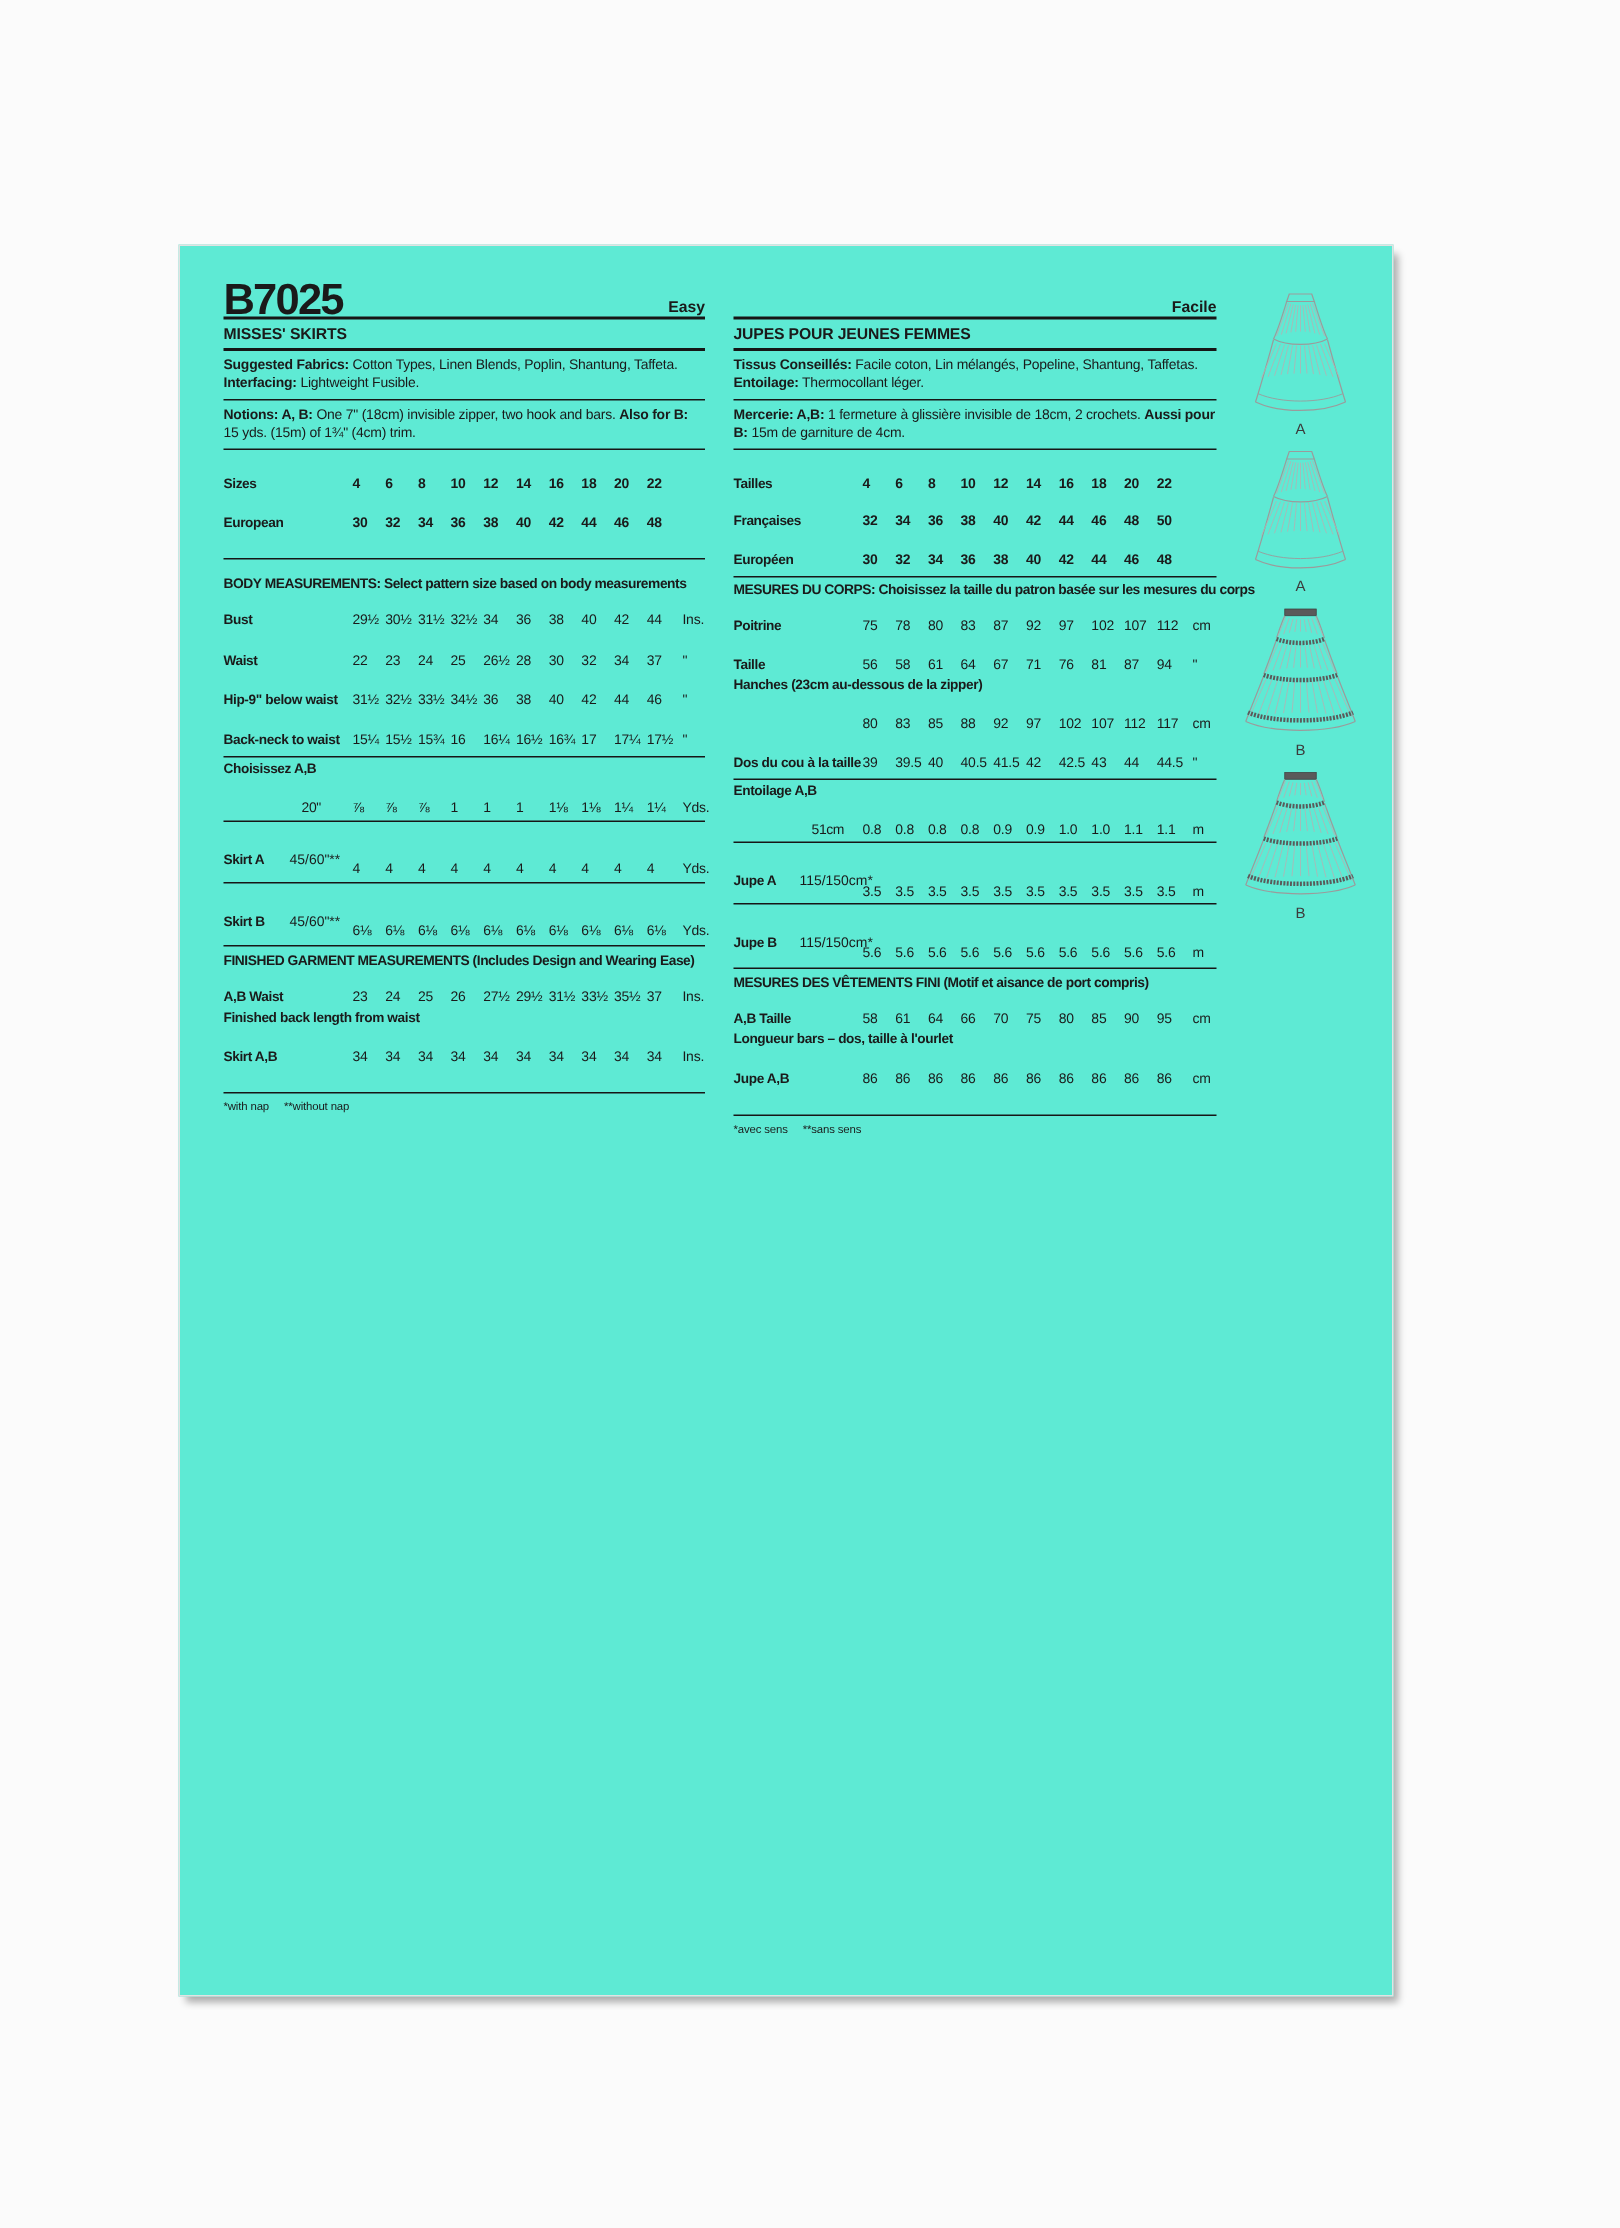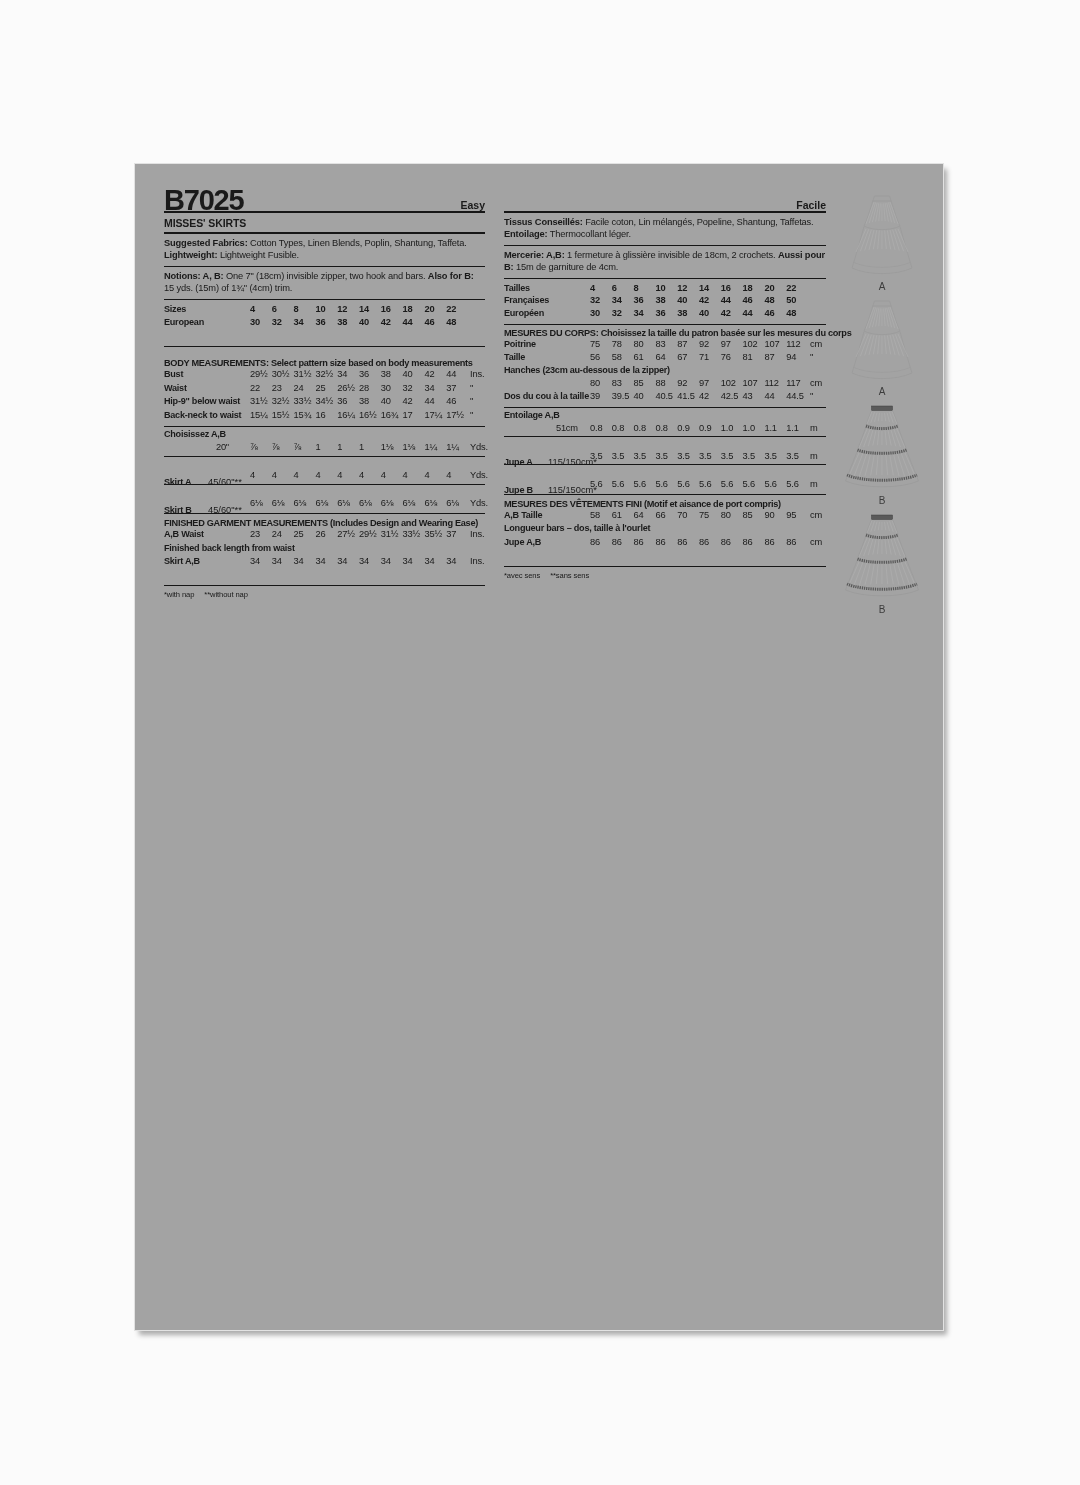--- a/index.html
+++ b/index.html
@@ -5,22 +5,22 @@
   html,body{margin:0;padding:0;}
   body{
     width:1080px;height:1485px;
     background:#fbfbfb;
     font-family:"Liberation Sans", sans-serif;
     color:#1a1a1a;
     position:relative;
     overflow:hidden;
   }
   .page{
-    position:absolute;left:134px;top:163px;width:810px;height:1168px;
-    background:#a3a3a3;
+    position:absolute;left:119px;top:163px;width:810px;height:1168px;
+    background:#5eead4;
     border:1px solid #e2e2e2;
     box-shadow:4px 5px 5px -1px rgba(0,0,0,0.32);
     box-sizing:border-box;
   }
   .col{position:absolute;top:24px;}
   .col-en{left:29px;width:321px;}
   .col-fr{left:369px;width:322px;}
 
   .code-row{display:flex;align-items:flex-end;height:23px;border-bottom:2.5px solid #161616;}
   .code{font-size:29px;font-weight:bold;letter-spacing:-1.2px;line-height:21px;}
@@ -29,21 +29,21 @@
   .title-row{font-size:10.5px;font-weight:bold;letter-spacing:-0.1px;
     padding:4px 0 3px;border-bottom:2px solid #161616;}
 
   .para{font-size:9.3px;line-height:12.4px;letter-spacing:-0.15px;
     padding:3px 0 4px;border-bottom:1.5px solid #161616;}
   .para b{letter-spacing:-0.15px;}
 
   .rule{border-top:1.8px solid #161616;height:0;}
   .rule-light{border-top:1.2px solid #161616;height:0;}
 
-  .trow{display:flex;align-items:baseline;height:13.4px;font-size:9.3px;letter-spacing:-0.15px;}
+  .trow{display:flex;align-items:baseline;height:13.4px;font-size:9.3px;letter-spacing:-0.15px;margin-top:13px;}
   .col-fr .sizes .trow, .col-fr .bodysec .trow{height:12.8px;}
   .tlabel{flex:none;width:86px;font-weight:bold;white-space:nowrap;letter-spacing:-0.25px;font-size:9.1px;}
   .tc{flex:none;width:21.8px;white-space:nowrap;}
   .tu{flex:1;padding-left:2px;white-space:nowrap;}
   .bold-cells .tc, .bold-cells .tu{font-weight:bold;}
   .span-label{font-weight:bold;font-size:9.1px;letter-spacing:-0.25px;height:13.4px;white-space:nowrap;}
   .sub-indent{font-weight:normal;padding-left:52px;font-size:9.3px;box-sizing:border-box;}
   .name-line{display:flex;align-items:baseline;height:13.4px;font-size:9.1px;}
   .name-line .nm{font-weight:bold;flex:none;width:44px;letter-spacing:-0.25px;margin-top:20px;}
   .name-line .nsub{font-weight:normal;font-size:9.3px;}
@@ -67,21 +67,21 @@
 </head>
 <body>
 
 <div class="page">
   <div class="col col-en" id="col-en">
       <div class="code-row">
         <span class="code">B7025</span>
         <span class="difficulty">Easy</span>
       </div>
       <div class="title-row">MISSES' SKIRTS</div>
-      <div class="para"><b>Suggested Fabrics:</b><span> Cotton Types, Linen Blends, Poplin, Shantung, Taffeta. </span><b>Lightweight:</b><span> Lightweight Fusible.</span></div>
+      <div class="para"><b>Suggested Fabrics:</b><span> Cotton Types, Linen Blends, Poplin, Shantung, Taffeta. </span><b>Interfacing:</b><span> Lightweight Fusible.</span></div>
       <div class="para"><b>Notions: A, B:</b><span> One 7" (18cm) invisible zipper, two hook and bars. </span><b>Also for B:</b><span> 15 yds. (15m) of 1¾" (4cm) trim.</span></div>
       <div class="sizes">
         <div class="trow bold-cells">
           <div class="tlabel">Sizes</div>
           <div class="tc">4</div>
           <div class="tc">6</div>
           <div class="tc">8</div>
           <div class="tc">10</div>
           <div class="tc">12</div>
           <div class="tc">14</div>
@@ -256,20 +256,21 @@
         </div>
       </div>
       <div class="rule-light"></div>
       <div class="footnote"><span>*with nap</span><span>**without nap</span></div>
     </div>
   <div class="col col-fr" id="col-fr">
       <div class="code-row">
         <span class="code"></span>
         <span class="difficulty">Facile</span>
       </div>
+      <div class="title-row">JUPES POUR JEUNES FEMMES</div>
       <div class="para"><b>Tissus Conseillés:</b><span> Facile coton, Lin mélangés, Popeline, Shantung, Taffetas. </span><b>Entoilage:</b><span> Thermocollant léger.</span></div>
       <div class="para"><b>Mercerie: A,B:</b><span> 1 fermeture à glissière invisible de 18cm, 2 crochets. </span><b>Aussi pour B:</b><span> 15m de garniture de 4cm.</span></div>
       <div class="sizes">
         <div class="trow bold-cells">
           <div class="tlabel">Tailles</div>
           <div class="tc">4</div>
           <div class="tc">6</div>
           <div class="tc">8</div>
           <div class="tc">10</div>
           <div class="tc">12</div>

